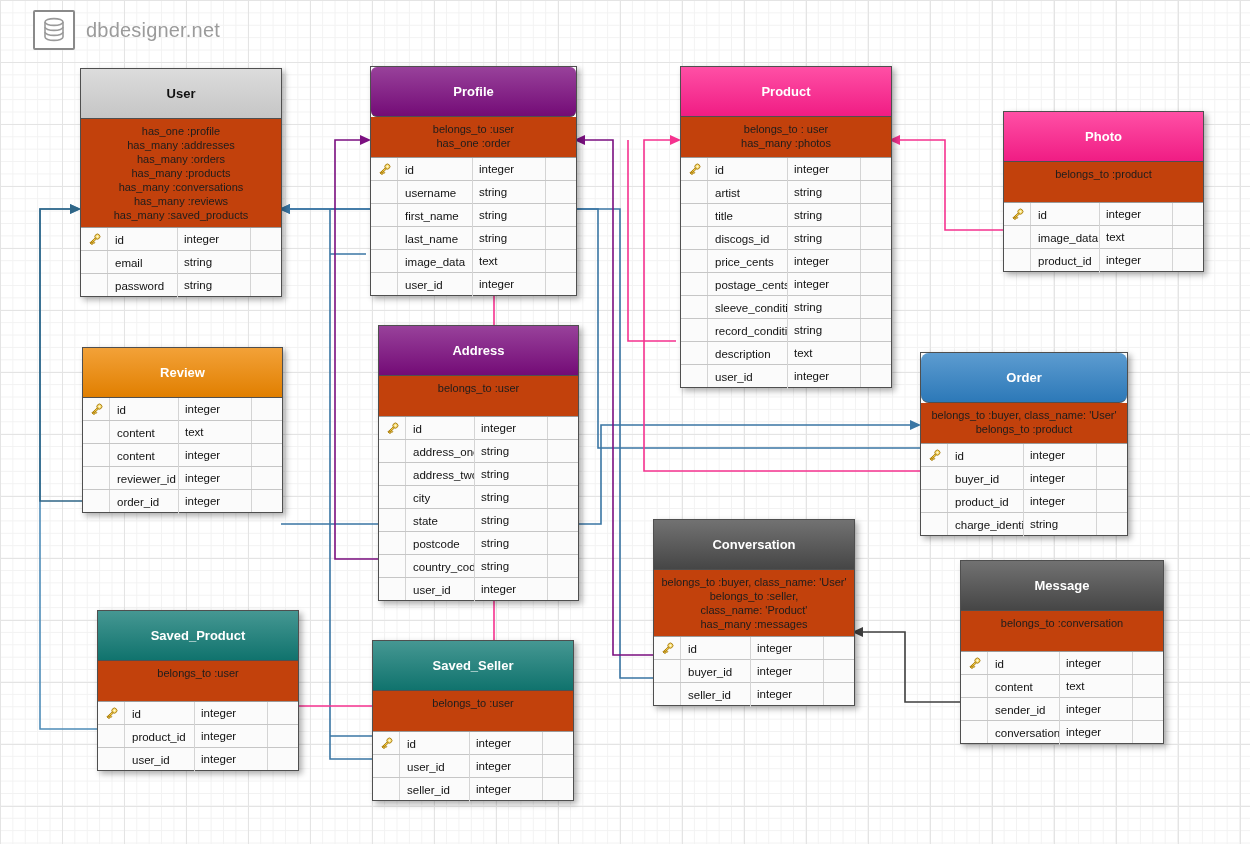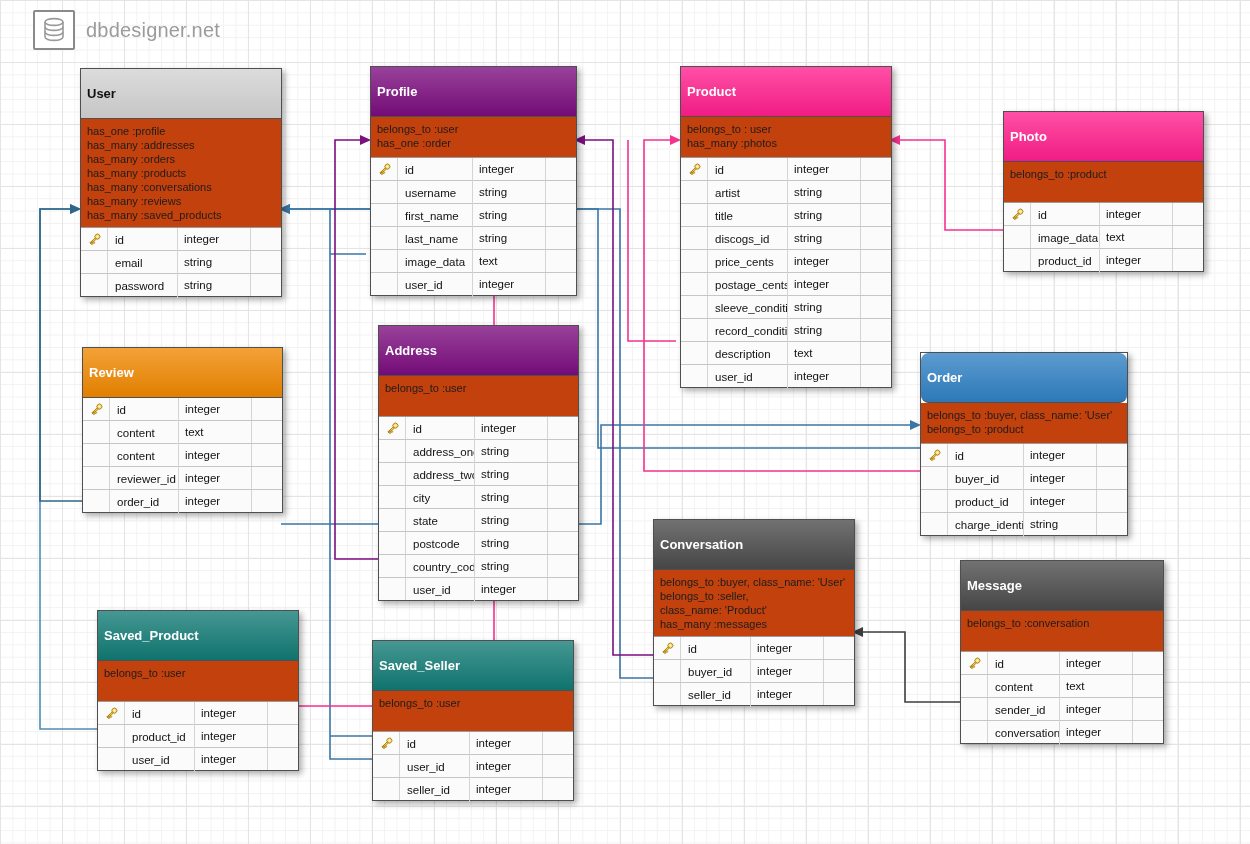--- a/index.html
+++ b/index.html
@@ -6,20 +6,21 @@
   #canvas{
     position:relative;width:1250px;height:844px;overflow:hidden;
     font-family:"Liberation Sans",sans-serif;
     background-color:#ffffff;
     background-image:
       linear-gradient(#e4e4e4 1px, transparent 1px),
       linear-gradient(90deg,#e4e4e4 1px, transparent 1px),
       linear-gradient(#f2f2f2 1px, transparent 1px),
       linear-gradient(90deg,#f2f2f2 1px, transparent 1px);
     background-size:62px 62px,62px 62px,12.4px 12.4px,12.4px 12.4px;
+    text-align:center;
   }
   #wires{position:absolute;left:0;top:0;z-index:1;}
   .brand{position:absolute;left:33px;top:10px;display:flex;align-items:center;z-index:3;}
   .brand-box{width:38px;height:36px;border:2px solid #8a8a8a;border-radius:2px;background:#fff;
     display:flex;align-items:center;justify-content:center;}
   .brand-name{margin-left:11px;font-size:20px;color:#9b9b9b;letter-spacing:.2px;}
   .tbl{position:absolute;z-index:2;border:1px solid #4f4f4f;background:#fbfbfb;
     box-shadow:3px 3px 6px rgba(0,0,0,.32);font-size:12px;color:#111;}
   .tbl-hdr{height:21px;line-height:21px;padding:14px 6px;font-weight:bold;font-size:13px;
     border-bottom:1px solid #4f4f4f;
@@ -114,21 +115,21 @@
           <div class="c-tail"></div>
         </div>
         <div class="tbl-row">
           <div class="c-key"></div>
           <div class="c-name">password</div>
           <div class="c-type">string</div>
           <div class="c-tail"></div>
         </div>
       </div>
       <div class="tbl" style="left: 370px; top: 66px; width: 205px;">
-        <div class="tbl-hdr" style="background-color: rgb(123, 12, 126); color: rgb(255, 255, 255);">Profile</div>
+        <div class="tbl-hdr" style="background-color: rgb(123, 12, 126); color: rgb(255, 255, 255); border-radius: 6px;">Profile</div>
         <div class="tbl-desc">belongs_to :user
 has_one :order</div>
         <div class="tbl-row">
           <div class="c-key">
             <svg width="15" height="15" viewBox="0 0 16 16">
               <g transform="rotate(45 8 8)" stroke="#a5790f" stroke-width="0.9" fill="#f5ce42">
                 <rect x="7.2" y="6" width="1.8" height="8"></rect>
                 <rect x="7.2" y="10.2" width="3.4" height="1.3"></rect>
                 <rect x="7.2" y="12.4" width="2.8" height="1.3"></rect>
                 <circle cx="8" cy="3.6" r="2.7" fill="#f8dd6e"></circle>

